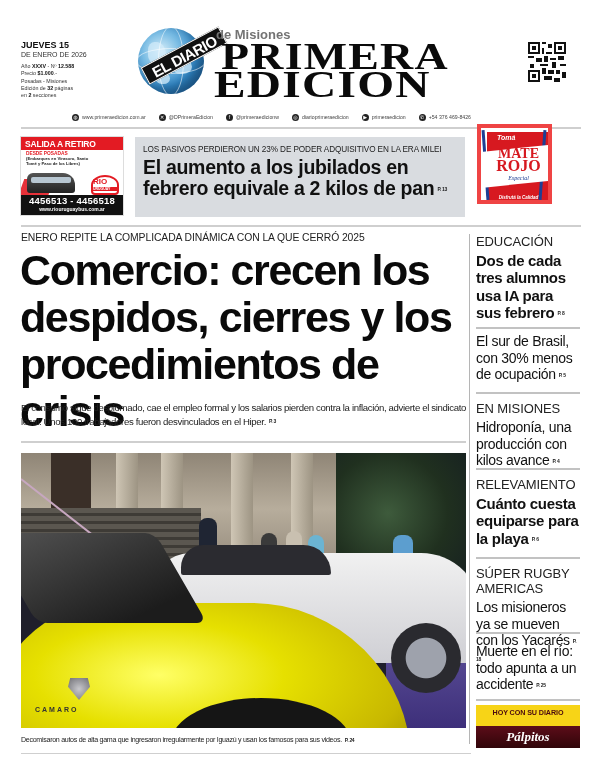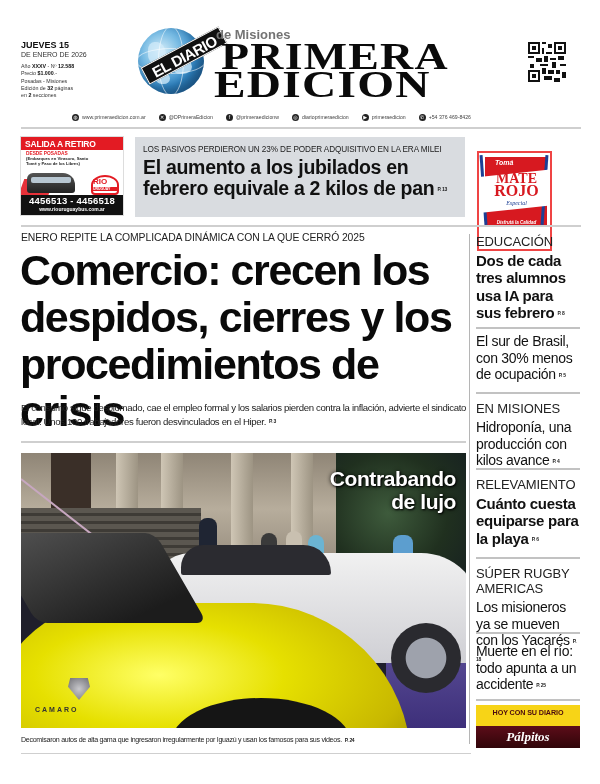--- a/index.html
+++ b/index.html
@@ -48,21 +48,21 @@
   .ad-rio .rio-logo small { display: block; font-size: 3.5px; line-height: 4px; color: #fff; background: #e31b23; }
   .ad-rio .phones { position: absolute; left: 0; bottom: 0; width: 100%; height: 20px; background: #111; color: #fff; text-align: center; }
   .ad-rio .phones .nums { font-size: 9.5px; font-weight: bold; line-height: 11px; letter-spacing: 0.2px; }
   .ad-rio .phones .url { font-size: 5px; line-height: 6px; font-weight: bold; }
 
   .teaser { position: absolute; left: 135px; top: 137px; width: 330px; height: 80px; background: #d9dce0; padding: 8px 8px 0 8px; }
   .teaser .kicker { font-size: 8.2px; color: #222; margin-bottom: 3px; letter-spacing: -0.1px; }
   .teaser .headline { font-size: 19.5px; font-weight: bold; line-height: 21px; color: #111; letter-spacing: -0.3px; }
   .page-ref { font-size: 5px; font-weight: bold; color: #222; vertical-align: middle; margin-left: 3px; }
 
-  .ad-mate { position: absolute; left: 477px; top: 151px; width: 75px; height: 100px; background: #fff; border: 2px solid #ef4444; overflow: hidden; }
+  .ad-mate { position: absolute; left: 477px; top: 124px; width: 75px; height: 80px; background: #fff; border: 4px solid #ef4444; overflow: hidden; }
   .ad-mate .red { position: absolute; left: 6px; top: 4px; width: 62px; height: 70px; background: #d71920; }
   .ad-mate .blue-l { position: absolute; left: 3px; top: 2px; width: 3px; height: 70px; background: #1d3f94; transform: rotate(-4deg); }
   .ad-mate .blue-r { position: absolute; right: 4px; top: 2px; width: 3px; height: 70px; background: #1d3f94; transform: rotate(4deg); }
   .ad-mate .tome { position: absolute; left: 16px; top: 6px; color: #fff; font-size: 7px; font-weight: bold; font-style: italic; }
   .ad-mate .banner { position: absolute; left: 0; top: 20px; width: 75px; height: 36px; background: #fff; transform: skewY(-6deg); }
   .ad-mate .brand { position: absolute; left: 0; width: 75px; text-align: center; color: #d71920; font-family: "Liberation Serif", serif; font-weight: bold; line-height: 13px; }
   .ad-mate .brand.m { top: 19px; font-size: 14px; }
   .ad-mate .brand.r { top: 31px; font-size: 16px; }
   .ad-mate .especial { position: absolute; left: 0; top: 47px; width: 75px; text-align: center; color: #1d3f94; font-size: 6px; font-style: italic; font-family: "Liberation Serif", serif; }
   .ad-mate .calidad { position: absolute; left: 0; top: 67px; width: 75px; text-align: center; color: #fff; font-size: 4.5px; font-style: italic; font-weight: bold; }
@@ -252,24 +252,20 @@
   <div class="person" style="left:287px;top:82px;width:16px;height:30px;background:#6bb4d2;"></div>
   <div class="person" style="left:372px;top:82px;width:20px;height:50px;background:#5c9ecf;"></div>
   <div class="white-car"></div>
   <div class="soft-top"></div>
   <div class="wheel"></div>
   <div class="yellow-car"></div>
   <div class="windshield"></div>
   <div class="wheelarch"></div>
   <div class="emblem"></div>
   <div class="camaro">CAMARO</div>
-  <div class="overlay-title">
-    <div>Contrabando</div>
-    <div>de lujo</div>
-  </div>
 </figure>
 <p class="photo-caption"><span>Decomisaron autos de alta gama que ingresaron irregularmente por Iguazú y usan los famosos para sus videos.</span><span class="page-ref">P. 24</span></p>
 <div class="rule" style="left:21px;top:753px;width:450px;height:1px;"></div>
 
 <div class="vrule"></div>
 
 <div class="side-item" style="position:absolute;left:476px;top:234px;">
   <div class="kick">EDUCACIÓN</div>
   <div class="hl bold"><span>Dos de cada tres alumnos usa IA para sus febrero</span><span class="page-ref">P. 8</span></div>
 </div>

